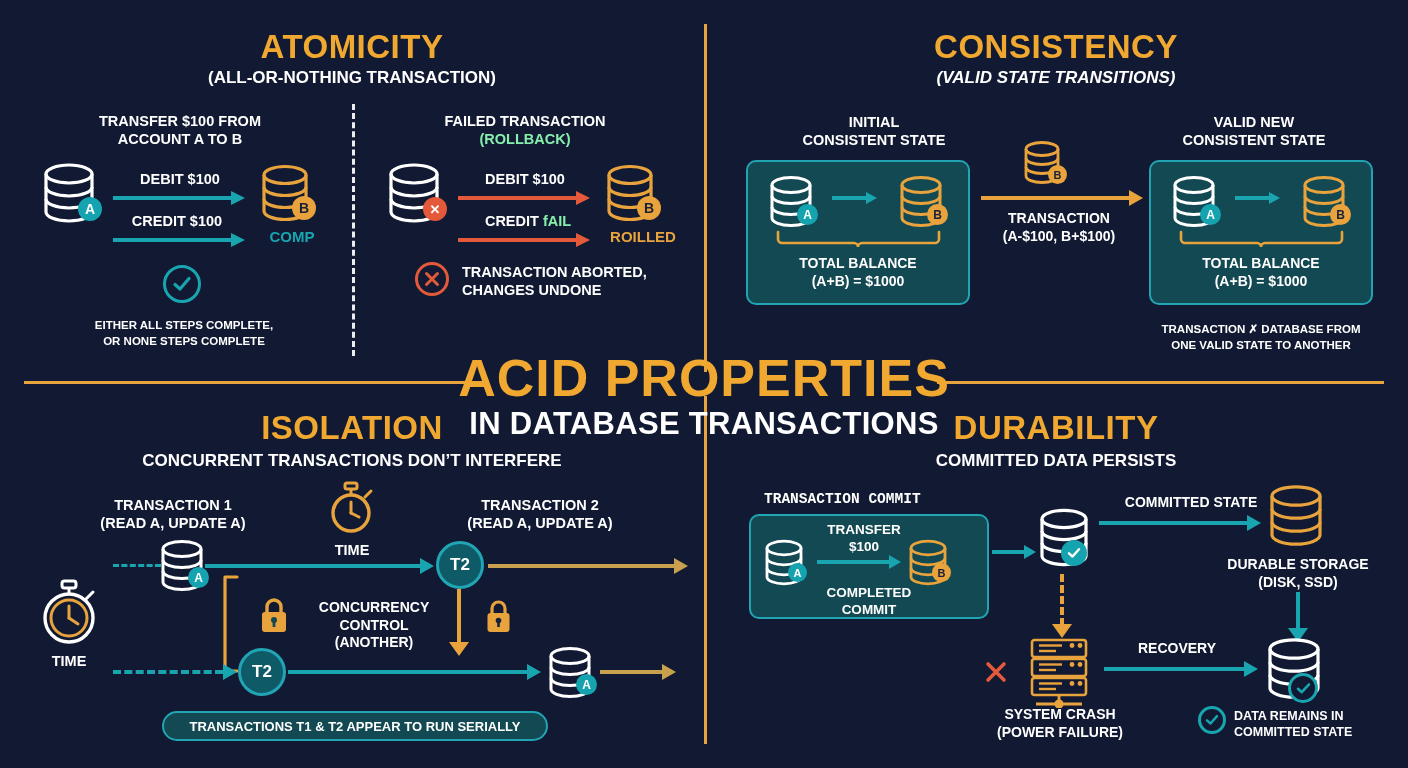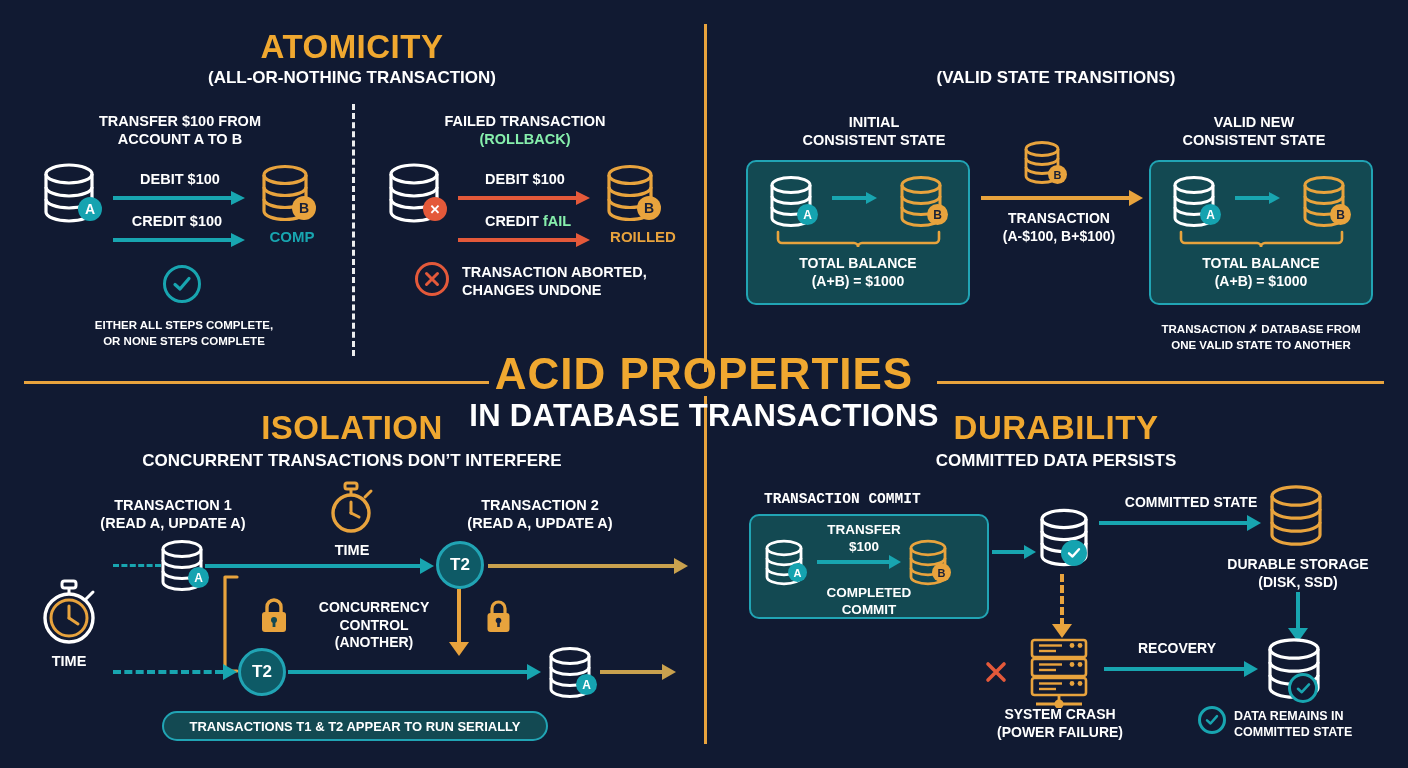--- a/index.html
+++ b/index.html
@@ -50,21 +50,21 @@
     font-size: 11.5px; font-weight: bold; color: #ffffff;
     text-align: center; line-height: 1.35;
   }
   .teal-t { color: #18a5b0; }
   .orange-t { color: #86efac; }
   .gold-t { color: #e8a33d; }
 
   
   .mtitle { left: 0; right: 0; top: 352px; text-align: center; }
   .mtitle .t1 {
-    font-size: 44px; font-weight: bold; color: #f0a830;
+    font-size: 52px; font-weight: bold; color: #f0a830;
     letter-spacing: 1px; line-height: 1.0;
   }
   .mtitle .t2 {
     font-size: 31px; font-weight: bold; color: #ffffff;
     letter-spacing: .3px; line-height: 1.15; margin-top: 2px;
   }
 
   
   .db { position: absolute; }
   .db svg { display: block; }
@@ -240,21 +240,22 @@
       </svg>
     </div>
     <div class="abs lbl" style="left:462px;top:263px;width:230px;text-align:left;">
       <div>TRANSACTION ABORTED,</div>
       <div>CHANGES UNDONE</div>
     </div>
   </div>
 
   <div class="abs" style="left:704px;top:0;width:704px;height:381px;">
 
-    <div class="abs h2" style="left:0;right:0;top:68px;">(VALID STATE TRANSITIONS)</div>
+    <div class="abs h1" style="left:0;right:0;top:28px;">CONSISTENCY</div>
+    <div class="abs h2" style="left:0;right:0;top:68px;font-style:italic;">(VALID STATE TRANSITIONS)</div>
 
     <div class="abs lbl" style="left:30px;top:113px;width:280px;">
       <div>INITIAL</div>
       <div>CONSISTENT STATE</div>
     </div>
 
     <div class="panel" style="left:42px;top:160px;width:224px;height:145px;"></div>
     <div class="db" style="left:62px;top:175px;">
       <svg width="50" height="54" viewBox="0 0 50 54">
         <g fill="none" stroke="#ffffff" stroke-width="3">

